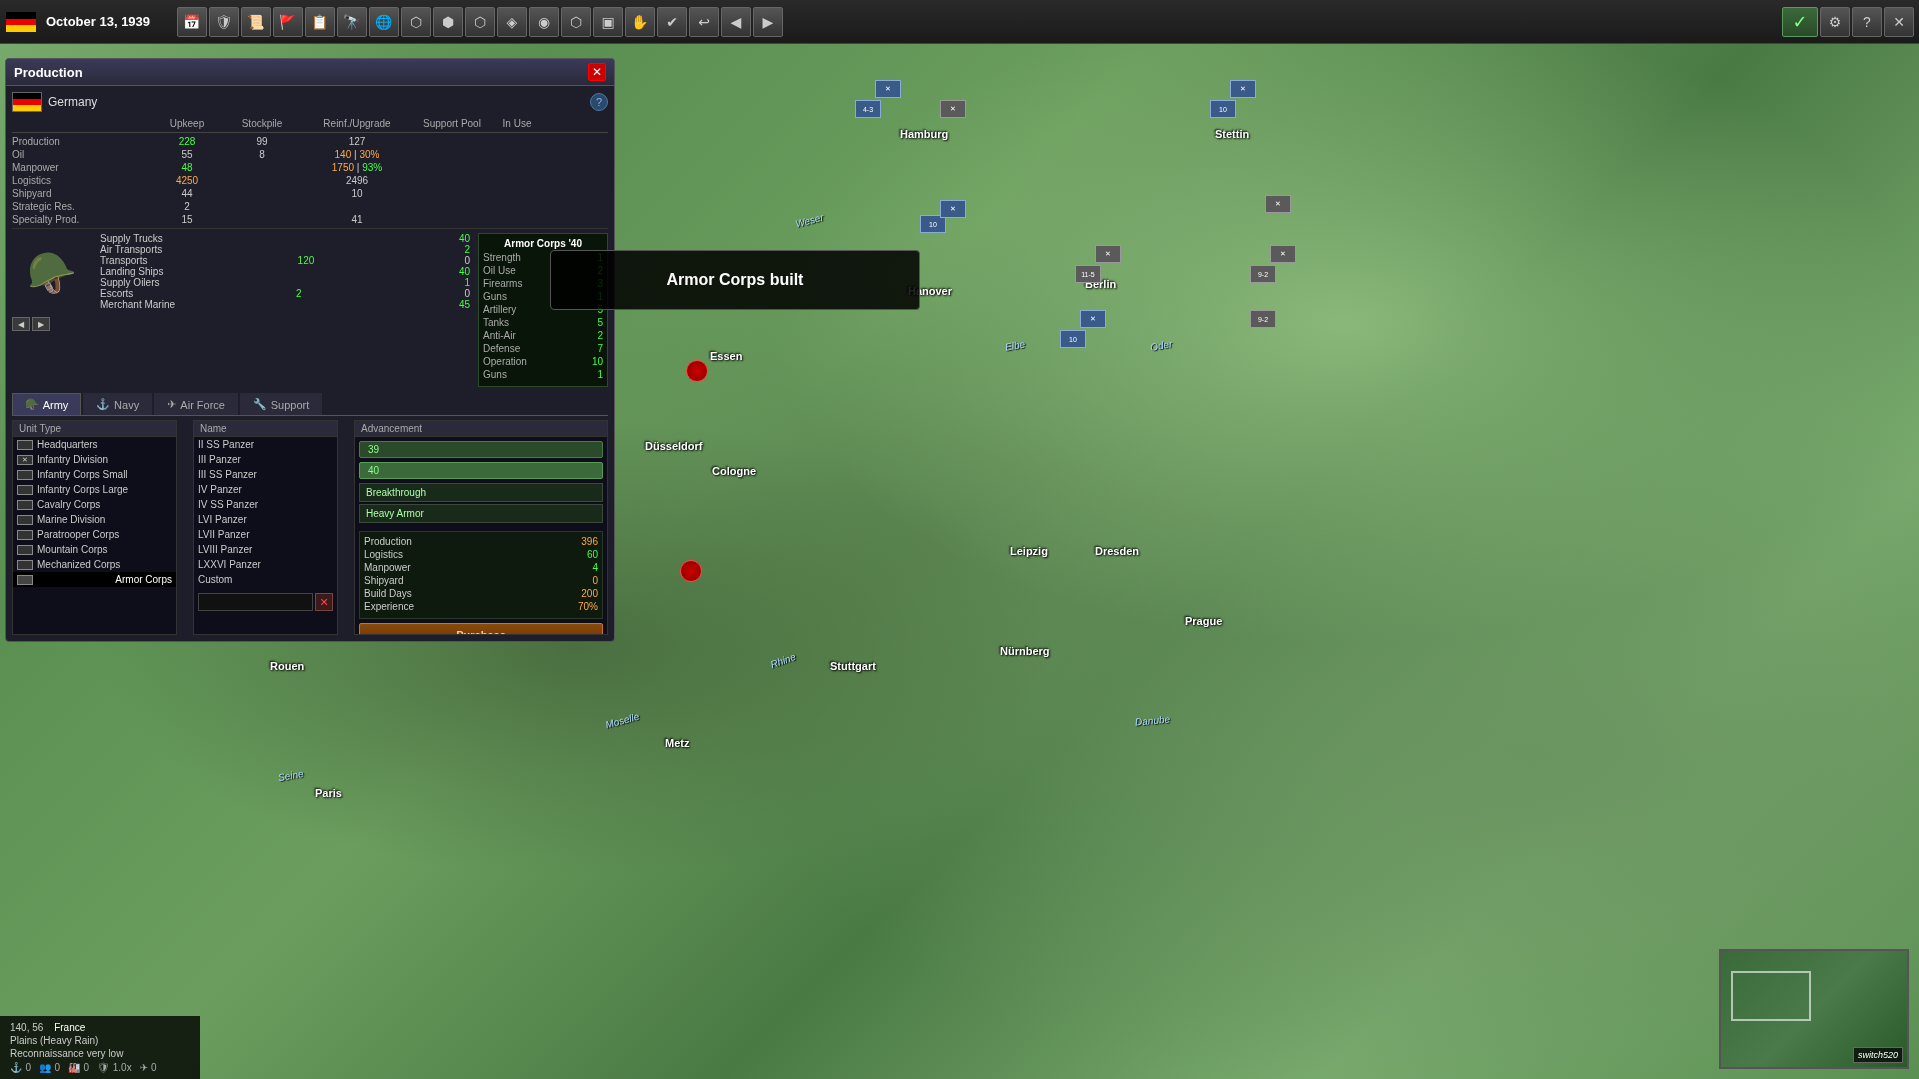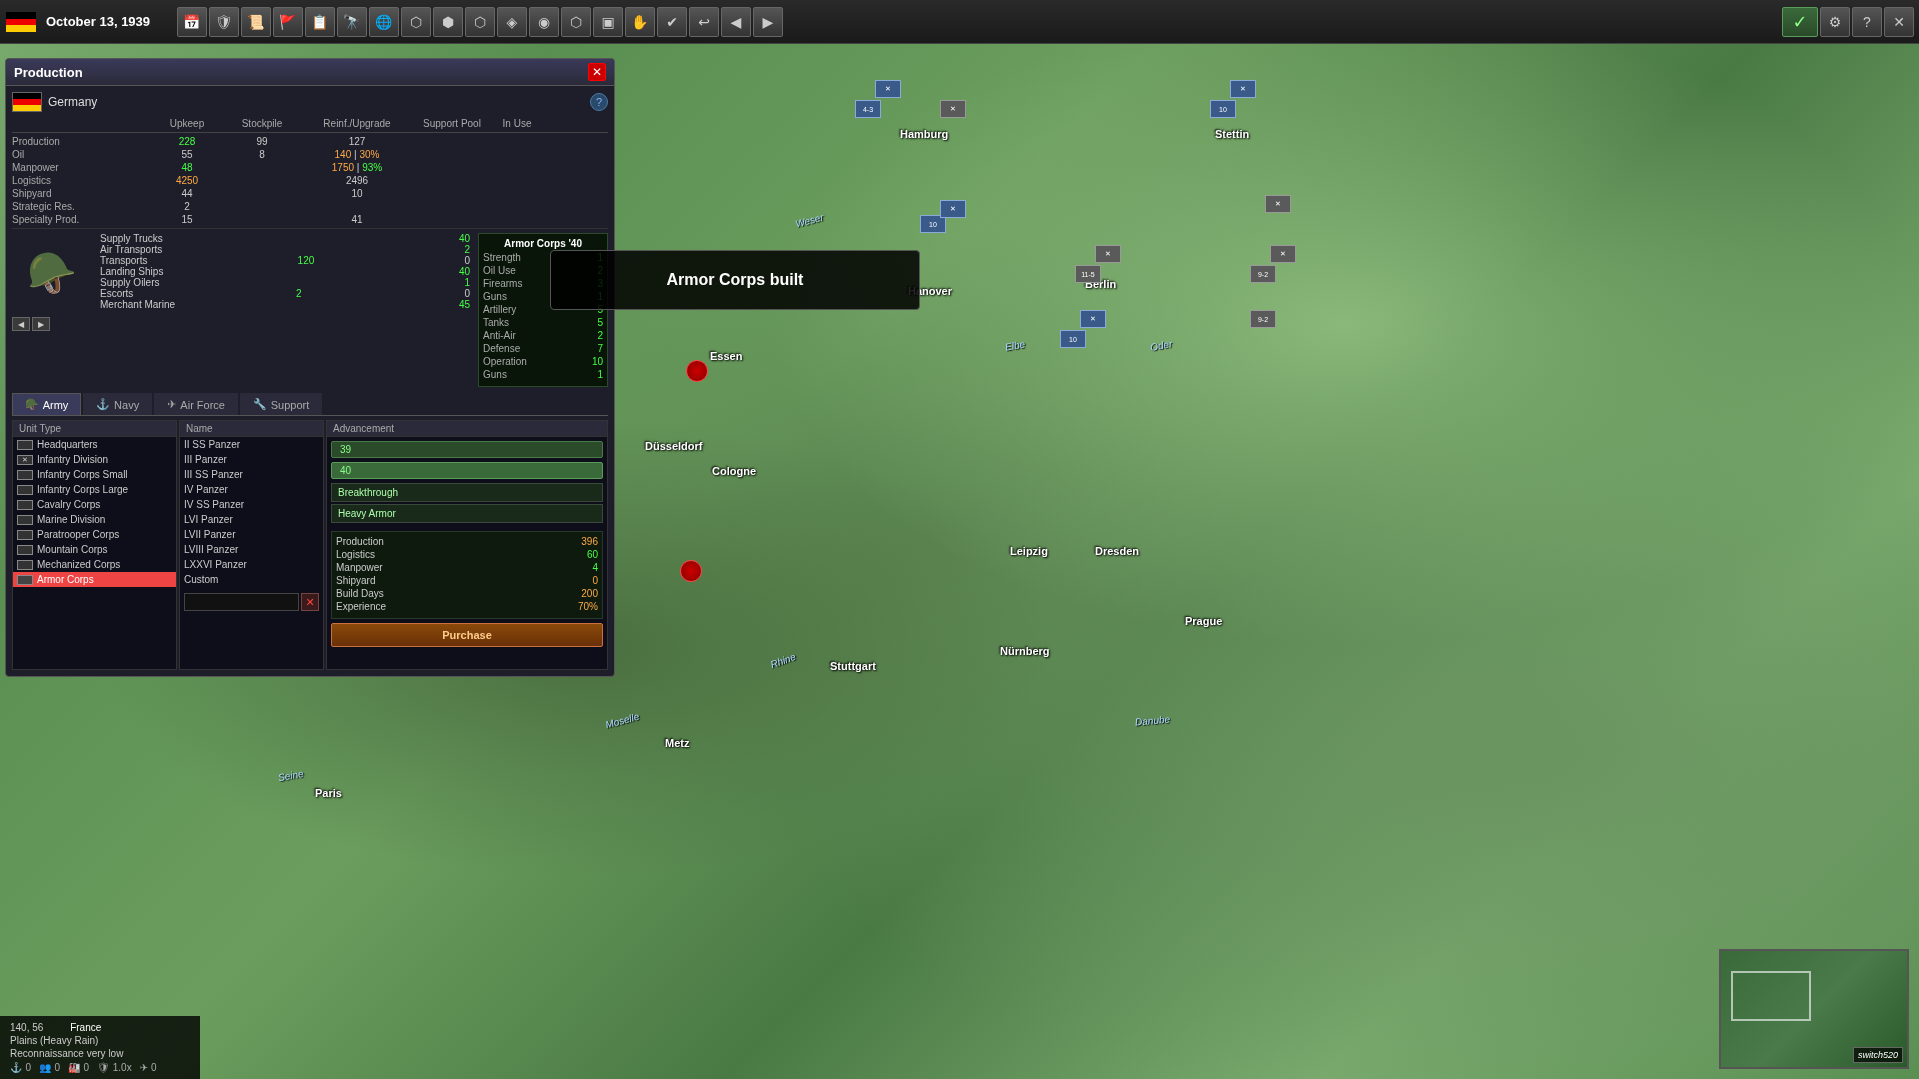--- a/index.html
+++ b/index.html
@@ -238,23 +238,23 @@
     .tab.active {
       background: #3a3a5a;
       color: #fff;
       border-color: #555;
     }
 
     
     .unit-area {
       display: grid;
       grid-template-columns: 165px 145px 1fr;
-      gap: 2px;
+      gap: 16px;
       margin-top: 4px;
-      height: 250px;
+      height: 215px;
     }
 
     .unit-column {
       background: #0e0e1a;
       border: 1px solid #333;
       overflow-y: auto;
     }
 
     .unit-column-header {
       background: #2a2a3a;
@@ -266,21 +266,21 @@
 
     .unit-item {
       display: flex;
       align-items: center;
       padding: 2px 4px;
       cursor: pointer;
       gap: 4px;
       font-size: 10px;
       color: #ccc;
     }
-    .unit-item.selected { background: #ef4444; color: #fff; }
+    .unit-item.selected { background: #000000; color: #fff; justify-content: space-between; }
 
     
     .advancement-panel {
       padding: 4px;
     }
 
     .adv-years {
       display: flex;
       gap: 4px;
       margin-bottom: 4px;
@@ -978,21 +978,21 @@
   <div style="width:100%;height:100%;background:linear-gradient(135deg,#3a6a3a,#4a7a4a,#2a5a2a);position:relative">
     <div style="position:absolute;bottom:4px;right:4px;background:rgba(0,0,0,0.7);color:#fff;font-size:9px;padding:2px 4px;border:1px solid #666;font-style:italic">switch520</div>
 
     <div style="position:absolute;top:20px;left:10px;width:80px;height:50px;border:2px solid #fff;opacity:0.6;pointer-events:none"></div>
   </div>
 </div>
 
 <div id="bottom-info">
   <div class="bottom-info-row">
     <span>140, 56</span>
-    <span style="margin-left:24px;color:#fff">France</span>
+    <span style="margin-left:8px;color:#fff">France</span>
   </div>
   <div class="bottom-info-row">
     <span>Plains (Heavy Rain)</span>
   </div>
   <div class="bottom-info-row">
     <span>Reconnaissance very low</span>
   </div>
   <div class="bottom-icons">
     <div class="bottom-icon-item">
       <span>⚓</span>

